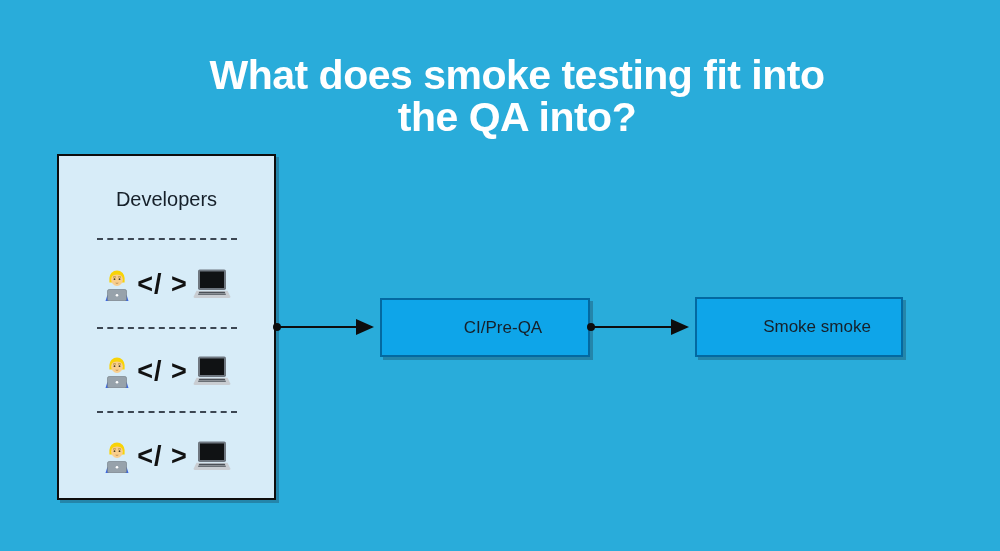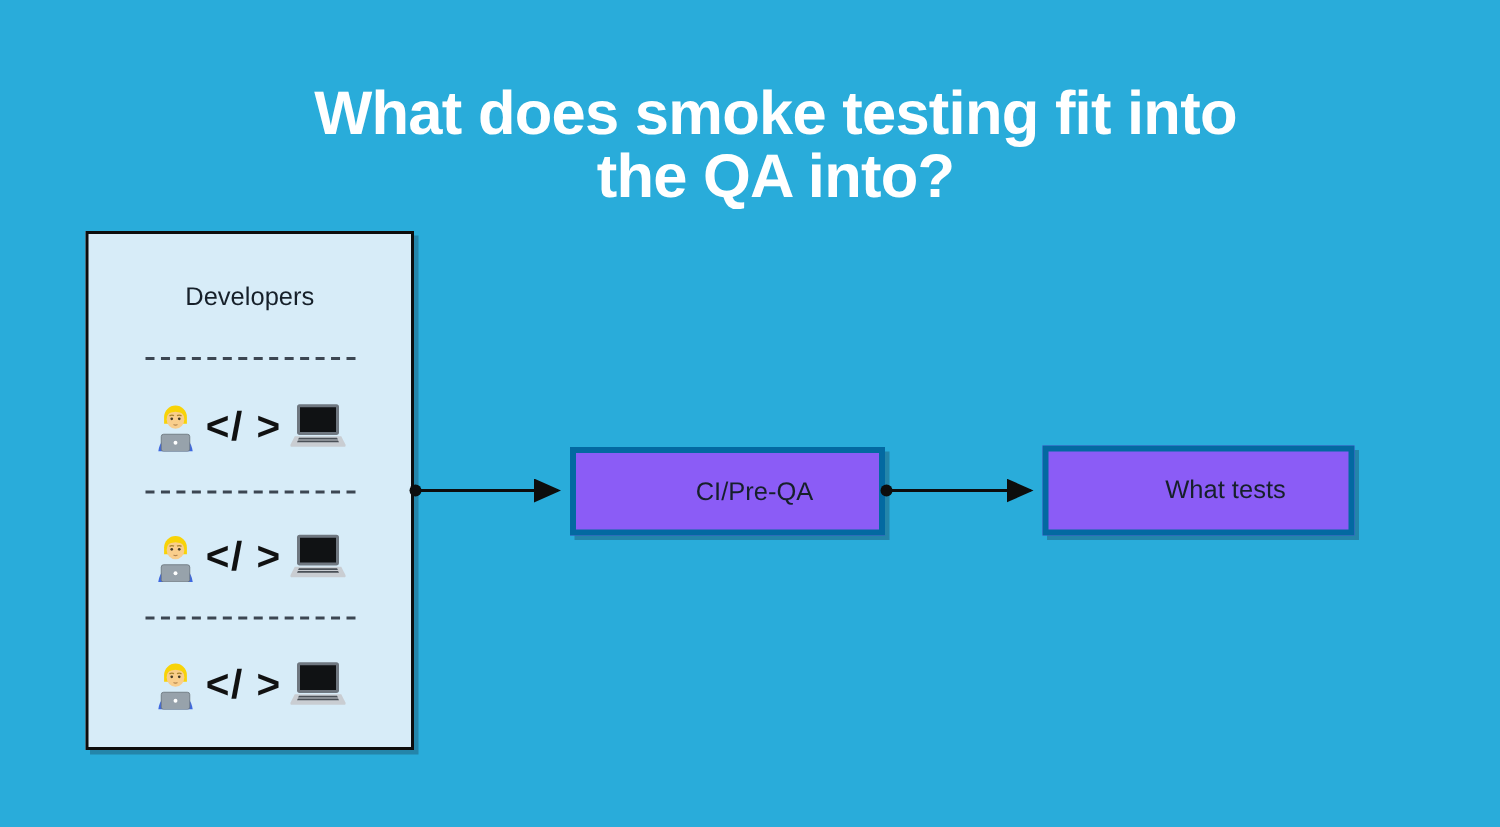--- a/index.html
+++ b/index.html
@@ -34,21 +34,21 @@
     border: 2px solid #0D0D0D;
     box-shadow: 3px 3px 0 rgba(30, 60, 80, 0.35);
     box-sizing: border-box;
   }
   .dev-label {
     position: absolute;
     top: 32px;
     left: 0;
     width: 100%;
     text-align: center;
-    font-size: 17px;
+    font-size: 20px;
     color: #16202A;
   }
   .divider {
     position: absolute;
     left: 38px;
     width: 140px;
     height: 0;
     border-top: 2px dashed #3C4652;
   }
   .d1 { top: 82px; }
@@ -70,22 +70,22 @@
   .code-glyph {
     font-size: 27px;
     font-weight: bold;
     color: #111111;
     letter-spacing: 1px;
     white-space: pre;
     line-height: 1;
   }
   .node {
     position: absolute;
-    background: #8b5cf6;
-    border: 4px solid #0369a1;
+    background: #0ea5e9;
+    border: 2px solid #0369a1;
     box-shadow: 3px 3px 0 rgba(30, 60, 80, 0.35);
     box-sizing: border-box;
     display: flex;
     align-items: center;
     justify-content: center;
     font-size: 17px;
     color: #16202A;
     padding-left: 36px;
   }
   .node-ci    { left: 380px; top: 298px; width: 210px; height: 59px; }
@@ -178,21 +178,21 @@
         <path d="M3.5 22.8 h31 l2.7 5.4 q0.8 1.7 -1.1 1.7 h-34.2 q-1.9 0 -1.1 -1.7 z" fill="#C9CDD2"></path>
         <path d="M6.3 23.8 h25.4 l0.6 1.2 h-26.6 z M5.6 25.6 h26.8 l0.6 1.2 h-28 z" fill="#4A5057"></path>
       </svg>
     </div>
   </div>
 
   <div class="node node-ci">
     <span>CI/Pre-QA</span>
   </div>
   <div class="node node-smoke">
-    <span>What tests</span>
+    <span>Smoke smoke</span>
   </div>
 
   <svg class="arrows" width="1000" height="551" viewBox="0 0 1000 551">
     <defs>
       <marker id="ah" markerWidth="9" markerHeight="8" refX="8" refY="4" orient="auto">
         <path d="M0,0 L9,4 L0,8 z" fill="#0D0D0D"></path>
       </marker>
     </defs>
     <g stroke="#0D0D0D" stroke-width="2">
       <line x1="277" y1="327" x2="372" y2="327" marker-end="url(#ah)"></line>

